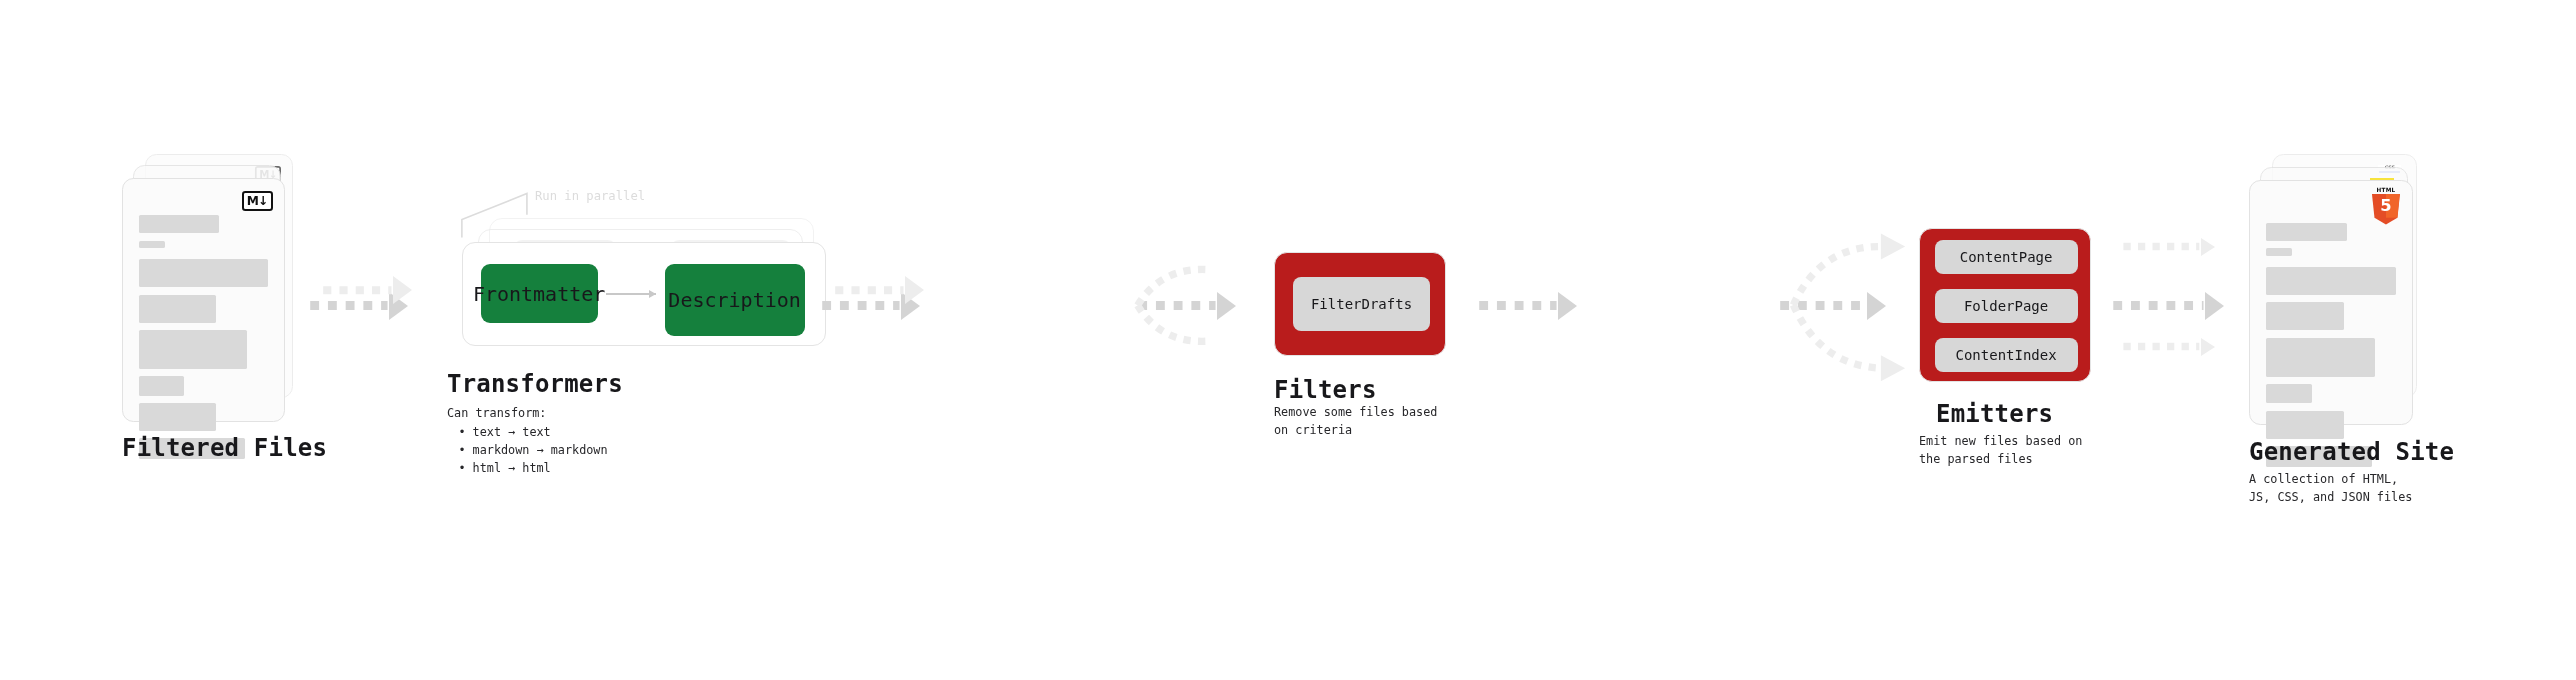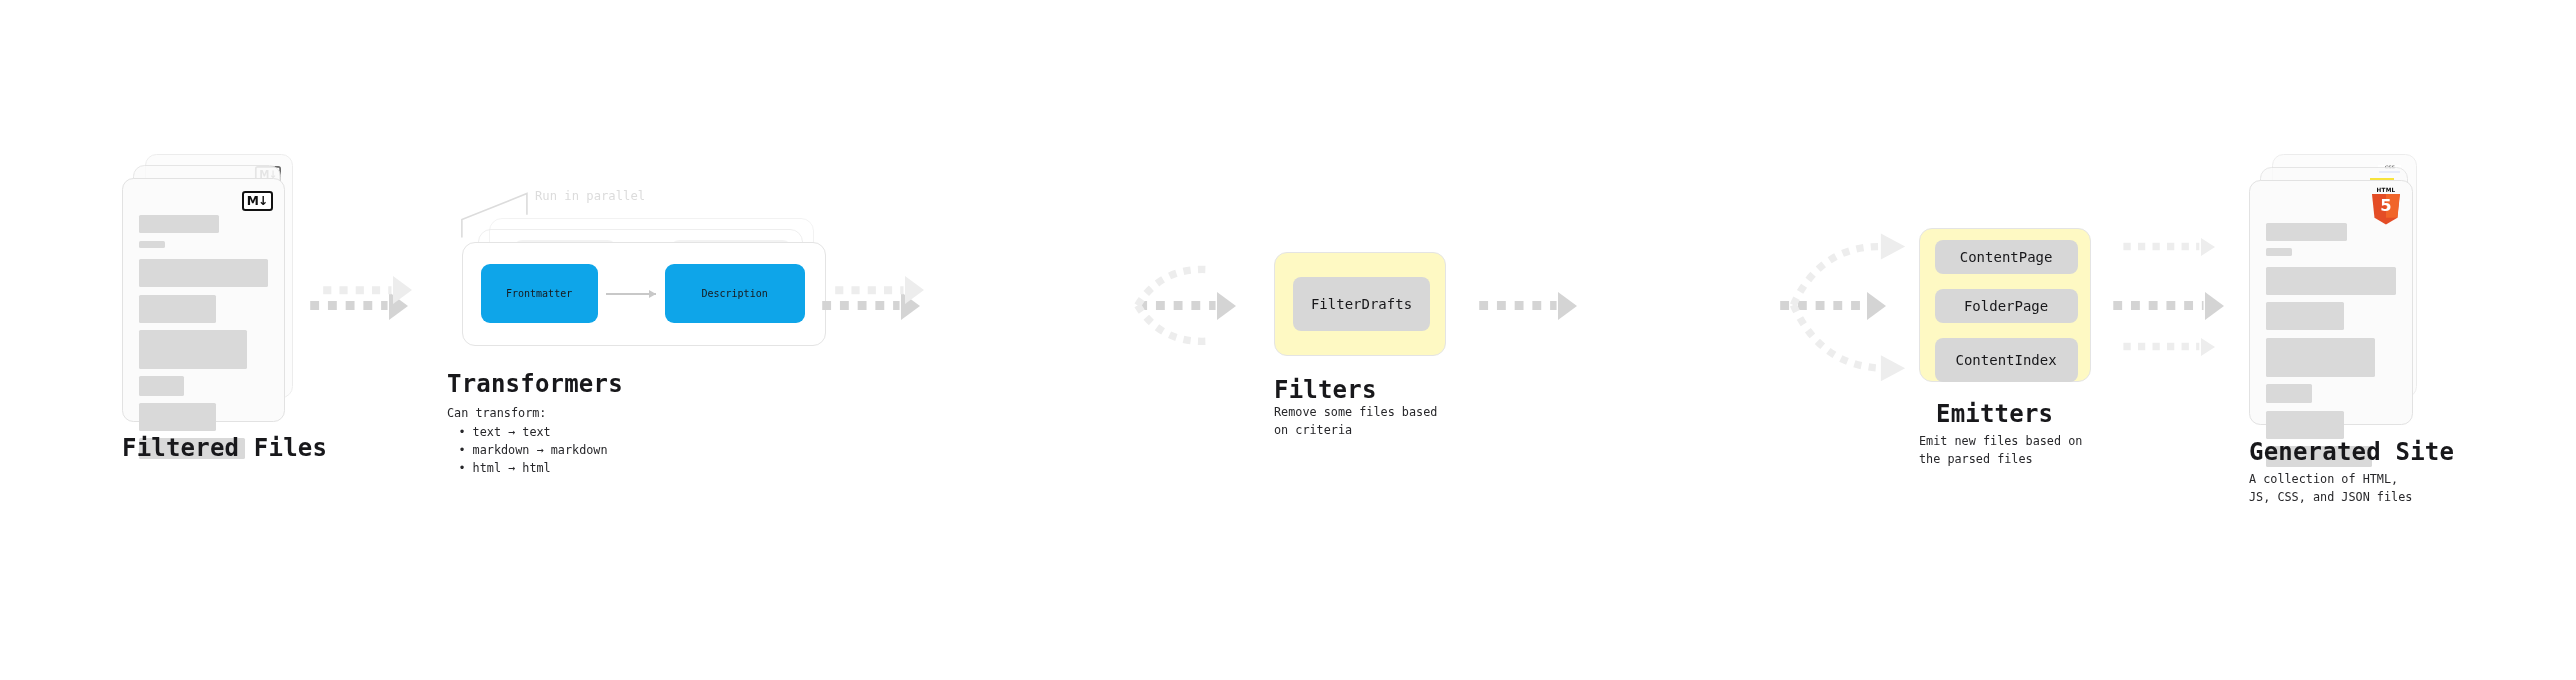--- a/index.html
+++ b/index.html
@@ -106,42 +106,42 @@
   }
 
   
   .tf-panel {
     position: absolute;
     border: 1.3px solid #e4e4e4; border-radius: 13px;
     background: rgba(255,255,255,0);
   }
   .tf-chip {
     position: absolute;
-    background: #0ea5e9; border-radius: 9px;
+    background: #15803d; border-radius: 9px;
     display: flex; align-items: center; justify-content: center;
     font-family: "DejaVu Sans Mono", monospace;
-    font-size: 10px; color: #18181b; white-space: nowrap;
+    font-size: 20px; color: #18181b; white-space: nowrap;
   }
   .tf-arrow { position: absolute; height: 1.6px; background: #c8c8c8; }
   .tf-arrow::after {
     content: ""; position: absolute; right: -0.8px; top: -3.3px;
     width: 0; height: 0;
     border-top: 4.1px solid transparent; border-bottom: 4.1px solid transparent;
     border-left: 7.3px solid #c8c8c8;
   }
   .parallel-label {
     position: absolute;
     font-family: "DejaVu Sans Mono", monospace;
     font-size: 12.2px; color: #dcdcdc; white-space: nowrap;
   }
 
   
   .plain-panel {
     position: absolute;
-    border: 1.3px solid #e4e4e4; border-radius: 13px; background: #fef9c3;
+    border: 1.3px solid #e4e4e4; border-radius: 13px; background: #b91c1c;
   }
   .chip {
     position: absolute;
     background: #d7d7d7; border-radius: 8.1px;
     display: flex; align-items: center; justify-content: center;
     font-family: "DejaVu Sans Mono", monospace;
     font-size: 14px; color: #18181b; white-space: nowrap;
   }
   svg { display: block; overflow: visible; }
 </style>
@@ -200,21 +200,21 @@
       <div class="tf-chip" style="left:180px; top:21px; width:122px; height:55px; font-size:0; background:#e6e6e6;"></div>
       <div class="tf-arrow" style="left:132px; top:47px; width:44px;"></div>
     </div>
     <div class="tf-panel" style="left:31px; top:42px; width:325px; height:99px; opacity:.62;">
       <div class="tf-chip" style="left:23px; top:21px; width:104px; height:55px; font-size:0; background:#dedede;"></div>
       <div class="tf-chip" style="left:180px; top:21px; width:122px; height:55px; font-size:0; background:#dedede;"></div>
       <div class="tf-arrow" style="left:132px; top:47px; width:44px;"></div>
     </div>
     <div class="tf-panel" style="left:14.6px; top:55px; width:364px; height:104px; background:#fff;">
       <div class="tf-chip" style="left:18px; top:21px; width:117px; height:59px;">Frontmatter</div>
-      <div class="tf-chip" style="left:202px; top:21px; width:140px; height:59px;text-align:right;">Description</div>
+      <div class="tf-chip" style="left:202px; top:21px; width:140px; height:72px;text-align:right;">Description</div>
       <div class="tf-arrow" style="left:143px; top:50px; width:50px;"></div>
     </div>
 
     <div class="block-title" style="position:absolute; left:0px; top:183px;">Transformers</div>
     <div class="block-caption" style="position:absolute; left:0px; top:218px;">Can transform:</div>
     <div class="bullet-list" style="position:absolute; left:0px; top:237px;">
       <div class="bl-item">• text → text</div>
       <div class="bl-item">• markdown → markdown</div>
       <div class="bl-item">• html → html</div>
     </div>
@@ -272,21 +272,21 @@
     <path d="M10 90 Q44 16 120 18" fill="none" stroke="#ededed" stroke-width="9" stroke-dasharray="9 9"></path>
     <path d="M10 90 Q44 166 120 168" fill="none" stroke="#ededed" stroke-width="9" stroke-dasharray="9 9"></path>
     <polygon points="118,2 148,18 118,34" fill="#ededed"></polygon>
     <polygon points="118,152 148,168 118,184" fill="#ededed"></polygon>
   </svg>
 
   <div class="stage-block" style="left:1919px; top:228px;">
     <div class="plain-panel" style="left:0px; top:0px; width:172px; height:154px;">
       <div class="chip" style="left:14.6px; top:11.4px; width:143px; height:34px;">ContentPage</div>
       <div class="chip" style="left:14.6px; top:60px; width:143px; height:34px;">FolderPage</div>
-      <div class="chip" style="left:14.6px; top:109px; width:143px; height:44px;">ContentIndex</div>
+      <div class="chip" style="left:14.6px; top:109px; width:143px; height:34px;">ContentIndex</div>
     </div>
     <div class="block-title" style="position:absolute; left:17px; top:172px;">Emitters</div>
     <div class="block-caption" style="position:absolute; left:0px; top:205px;">Emit new files based on
 the parsed files</div>
   </div>
 
   <div class="arrow faint small" style="left:2123px; top:236px; width:98px;">
     <svg width="80" height="21" viewBox="0 0 98 26">
         <line x1="0" y1="13" x2="94" y2="13" stroke="#ededed" stroke-width="9" stroke-dasharray="9 9"></line>
       </svg>

